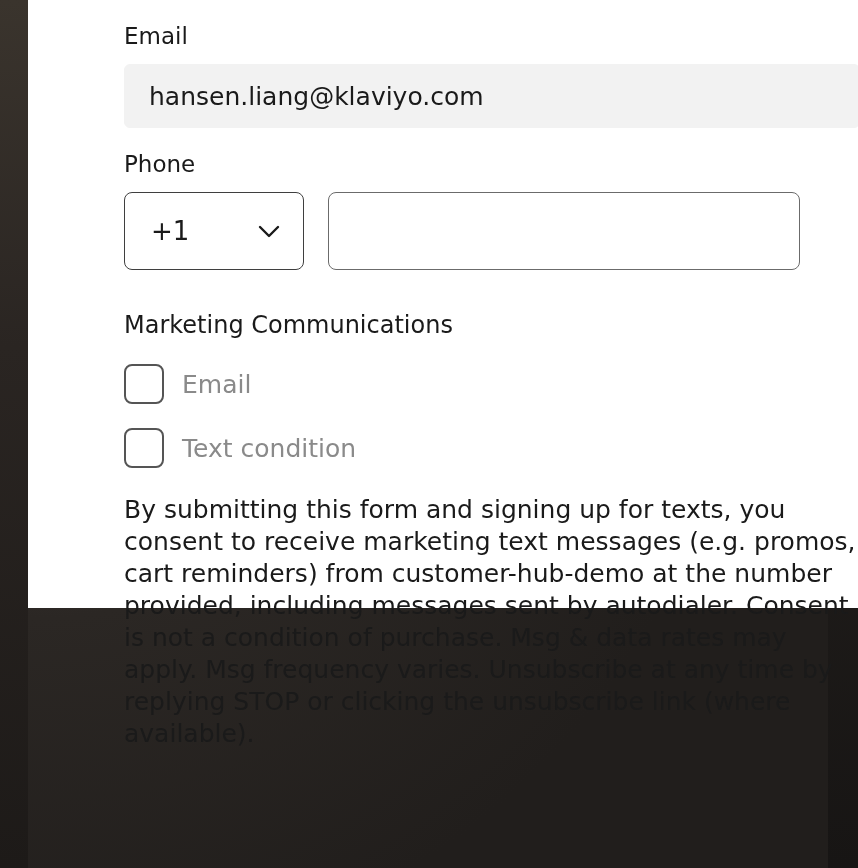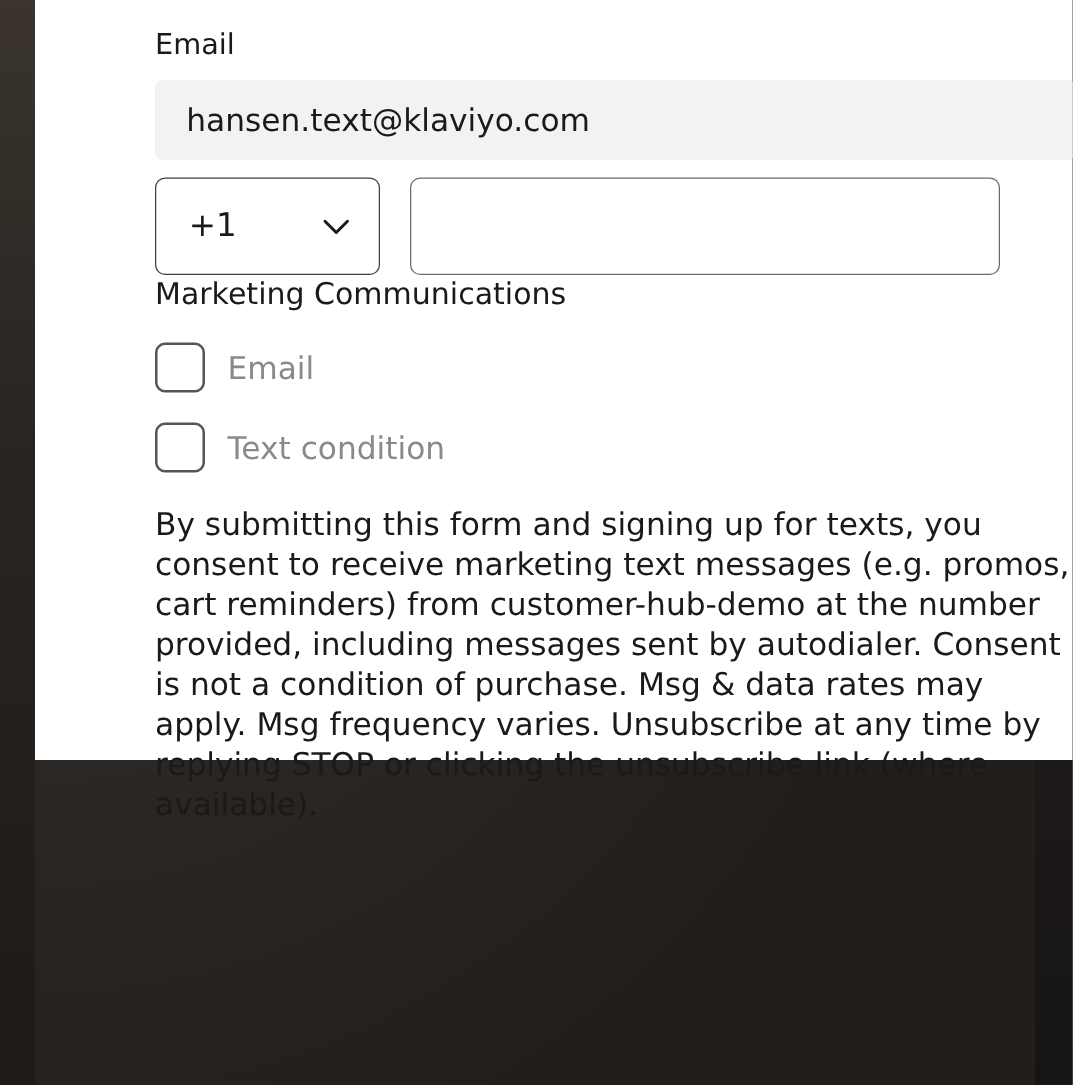--- a/index.html
+++ b/index.html
@@ -117,20 +117,21 @@
     border-radius: 8px;
     background: #fff;
     font-size: 25px;
     color: #1a1a1a;
     padding: 0 20px;
     outline: none;
     font-family: "DejaVu Sans", sans-serif;
   }
 
   .section-title {
+    margin-top: 40px;
     font-size: 24px;
     line-height: 30px;
     color: #1a1a1a;
   }
 
   .check-row {
     margin-top: 24px;
     display: flex;
     align-items: center;
     gap: 18px;
@@ -164,23 +165,24 @@
 <div id="root">
   <div class="backdrop"></div>
   <div class="backdrop-left"></div>
   <div class="backdrop-right"></div>
 
   <div class="panel">
     <div class="panel-inner">
 
       <div id="email-label" class="field-label">Email</div>
       <div class="readonly-input">
-        <span>hansen.text@klaviyo.com</span>
-      </div>
-
+        <span>hansen.liang@klaviyo.com</span>
+      </div>
+
+      <div class="field-label">Phone</div>
 
       <div class="phone-row">
         <div class="country-select">
           <span class="country-code">+1</span>
           <span class="chev">
             <svg class="chev" viewBox="0 0 28 28" xmlns="http://www.w3.org/2000/svg">
               <path d="M5 10 L14 19 L23 10" fill="none" stroke="#1a1a1a" stroke-width="2.4" stroke-linecap="round" stroke-linejoin="round"></path>
             </svg>
           </span>
         </div>

